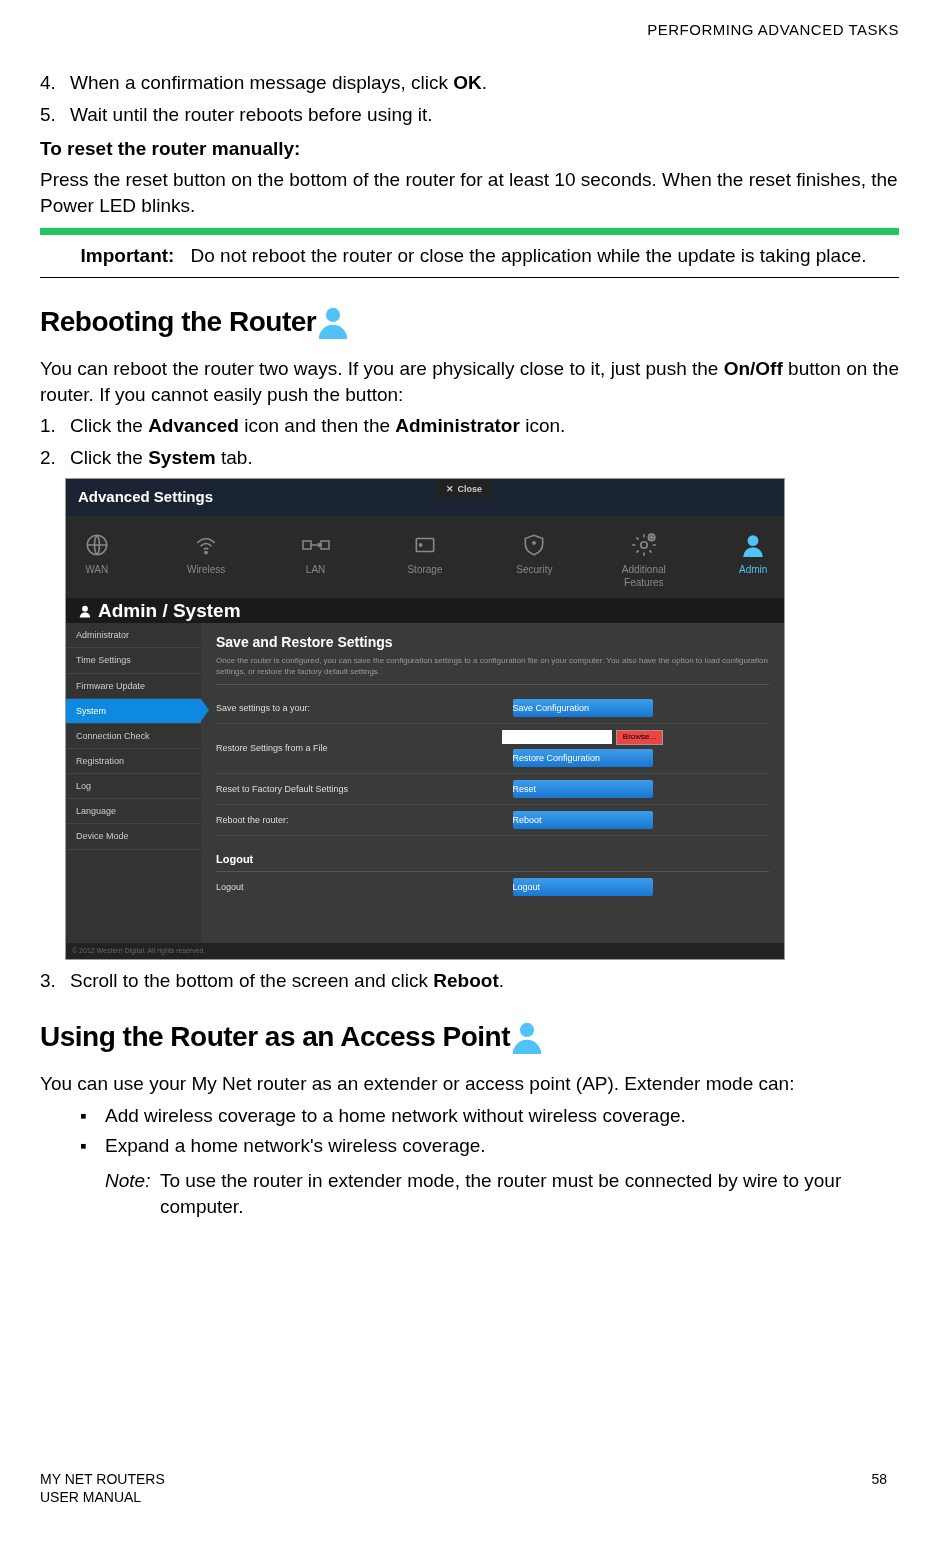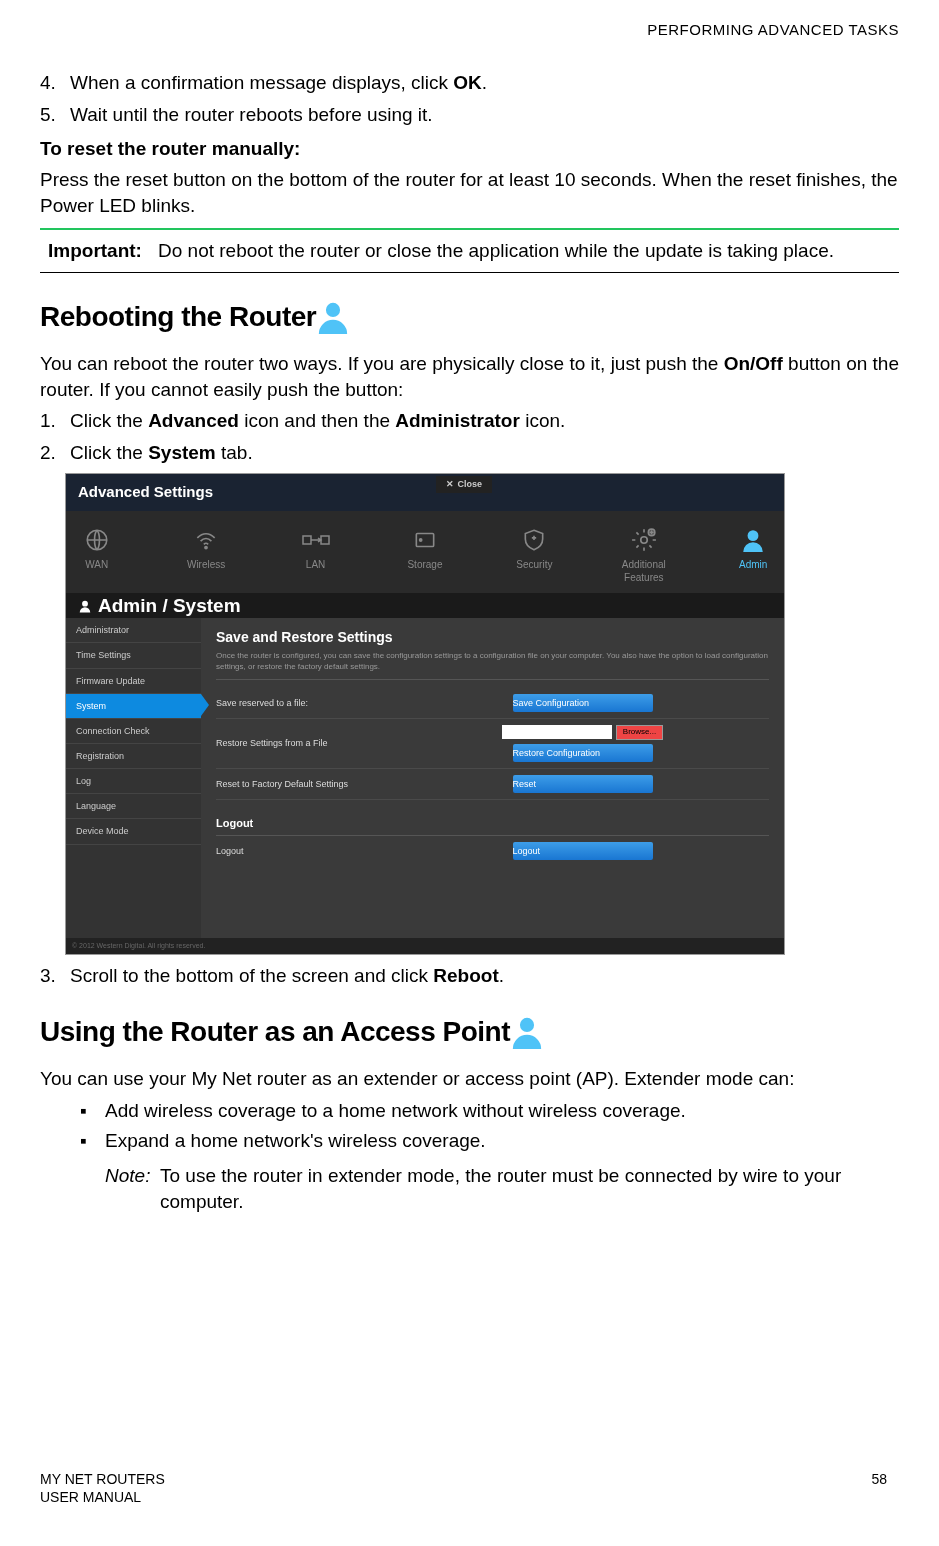--- a/index.html
+++ b/index.html
@@ -19,25 +19,26 @@
     font-size: 15px;
     letter-spacing: 0.5px;
     margin-bottom: 30px;
   }
   .ol-item { display: flex; margin-left: 0; margin-bottom: 6px; }
   .ol-num { width: 30px; flex-shrink: 0; }
   .bold { font-weight: bold; }
   .section-sub { font-weight: bold; margin: 8px 0 6px 0; }
   .para { margin-bottom: 6px; }
   .important-box {
-    border-top: 2px solid #22c55e;
+    border-top: 7px solid #22c55e;
     border-bottom: 1px solid #000;
     padding: 8px 0 8px 8px;
     margin: 10px 0 25px 0;
     display: flex;
+    justify-content: center;
   }
   .important-label { font-weight: bold; width: 110px; flex-shrink: 0; }
   .h2 { font-size: 28px; font-weight: bold; margin: 25px 0 15px 0; display: flex; align-items: center; letter-spacing: -0.5px; }
   .user-icon { width: 34px; height: 34px; }
   .user-icon .head { fill: #4fc3f7; }
   .user-icon .body { fill: #4fc3f7; }
   .screenshot {
     margin: 8px 0 8px 25px;
     width: 720px;
     border: 1px solid #999;
@@ -202,21 +203,21 @@
       <div class="ss-side-item">Registration</div>
       <div class="ss-side-item">Log</div>
       <div class="ss-side-item">Language</div>
       <div class="ss-side-item">Device Mode</div>
     </div>
     <div class="ss-content">
       <div class="ss-section-title">Save and Restore Settings</div>
       <div class="ss-section-desc">Once the router is configured, you can save the configuration settings to a configuration file on your computer. You also have the option to load configuration settings, or restore the factory default settings.</div>
 
       <div class="ss-row">
-        <div class="ss-row-label">Save reserved to a file:</div>
+        <div class="ss-row-label">Save settings to a your:</div>
         <div class="ss-row-ctrl">
             <div class="ss-btn">Save Configuration</div>
           </div>
       </div>
 
       <div class="ss-row">
         <div class="ss-row-label">Restore Settings from a File</div>
         <div class="ss-row-ctrl">
           <div class="ss-file-row">
             <div class="ss-file-input"></div>
@@ -226,20 +227,26 @@
         </div>
       </div>
 
       <div class="ss-row">
         <div class="ss-row-label">Reset to Factory Default Settings</div>
         <div class="ss-row-ctrl">
             <div class="ss-btn">Reset</div>
           </div>
       </div>
 
+      <div class="ss-row">
+        <div class="ss-row-label">Reboot the router:</div>
+        <div class="ss-row-ctrl">
+            <div class="ss-btn">Reboot</div>
+          </div>
+      </div>
 
       <div class="ss-logout-hdr">Logout</div>
       <div class="ss-row" style="border-bottom:none">
         <div class="ss-row-label">Logout</div>
         <div class="ss-row-ctrl">
             <div class="ss-btn">Logout</div>
           </div>
       </div>
     </div>
   </div>

